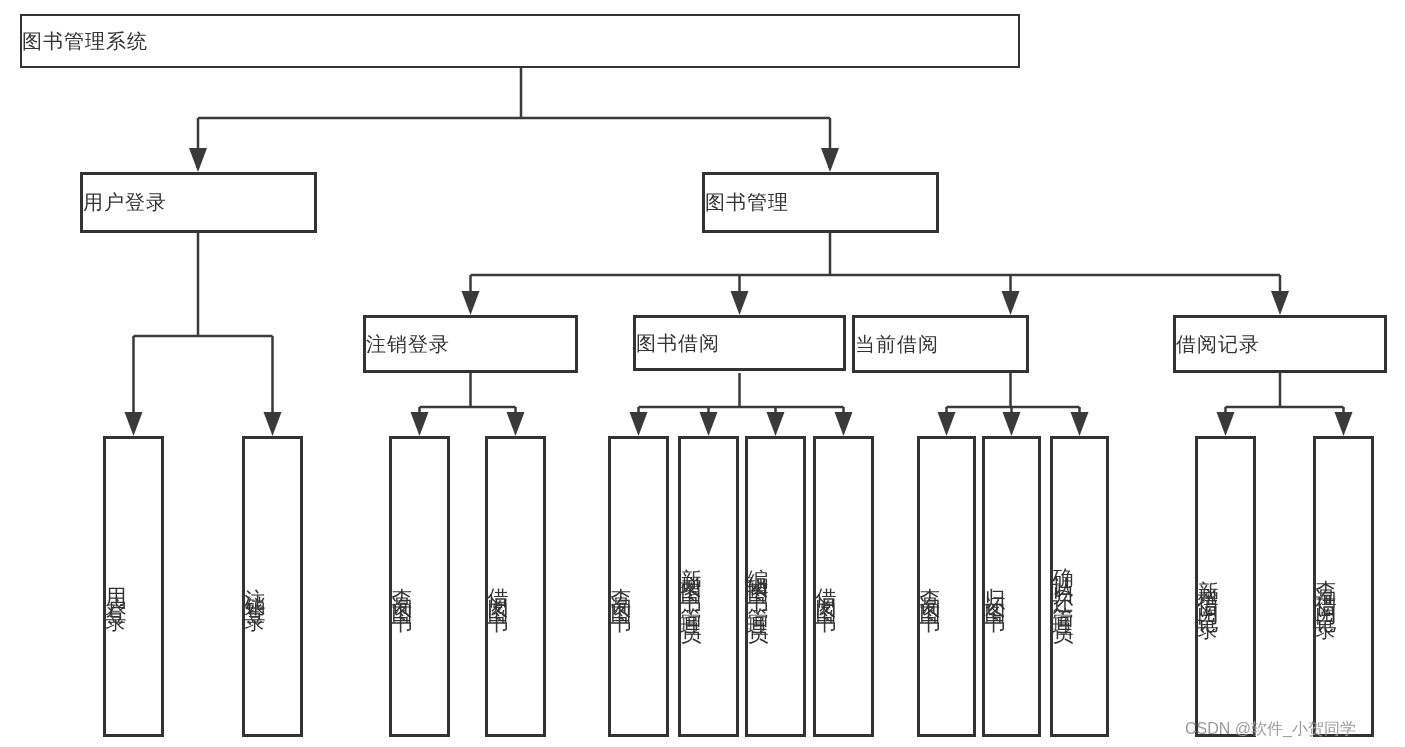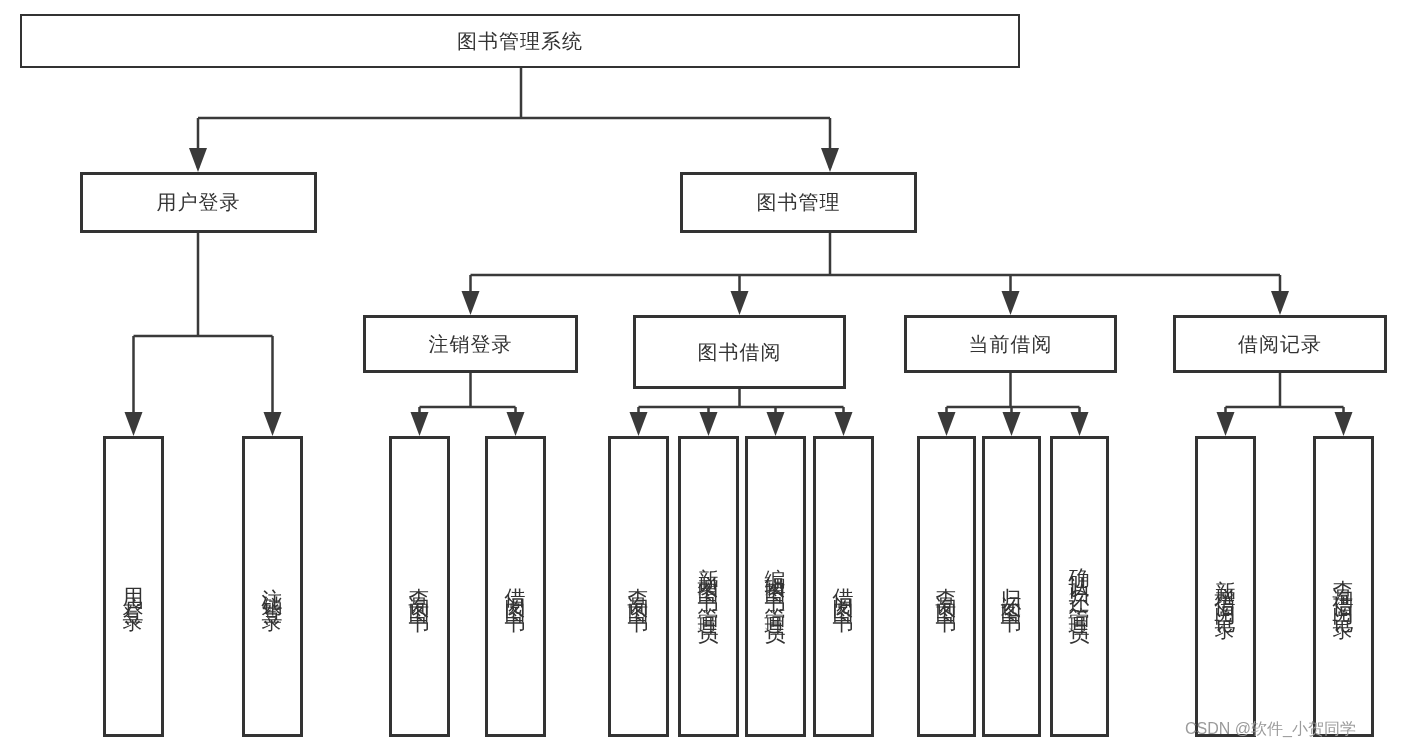--- a/index.html
+++ b/index.html
@@ -12,21 +12,20 @@
     overflow:hidden;
   }
   svg.connectors{position:absolute;left:0;top:0;width:1405px;height:747px;}
   .node{
     position:absolute;
     box-sizing:border-box;
     border:3px solid #333333;
     background:#ffffff;
     display:flex;
     align-items:center;
-    justify-content:center;
   }
   .node.root{border-width:2px;}
   .node.h span{
     font-size:20px;
     letter-spacing:1px;
     white-space:nowrap;
   }
   .node.v span{
     writing-mode:vertical-rl;
     text-orientation:mixed;
@@ -88,31 +87,31 @@
     </g>
   </svg>
 
   <div class="node h root" style="left:20px;top:14px;width:1000px;height:54px">
     <span>图书管理系统</span>
   </div>
 
   <div class="node h" style="left:80px;top:172px;width:237px;height:61px">
     <span>用户登录</span>
   </div>
-  <div class="node h" style="left:680px;top:172px;width:237px;height:61px">
+  <div class="node h" style="left:702px;top:172px;width:237px;height:61px">
     <span>图书管理</span>
   </div>
 
   <div class="node h" style="left:363px;top:315px;width:215px;height:58px">
     <span>注销登录</span>
   </div>
-  <div class="node h" style="left:633px;top:315px;width:213px;height:74px">
+  <div class="node h" style="left:633px;top:315px;width:213px;height:56px">
     <span>图书借阅</span>
   </div>
-  <div class="node h" style="left:904px;top:315px;width:213px;height:58px">
+  <div class="node h" style="left:852px;top:315px;width:177px;height:58px">
     <span>当前借阅</span>
   </div>
   <div class="node h" style="left:1173px;top:315px;width:214px;height:58px">
     <span>借阅记录</span>
   </div>
 
   <div class="node v" style="left:103px;top:436px;width:61px;height:301px">
     <span>用户登录</span>
   </div>
   <div class="node v" style="left:242px;top:436px;width:61px;height:301px">

